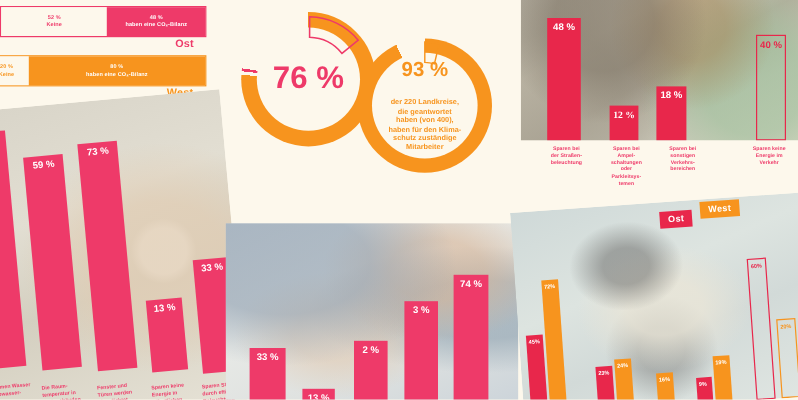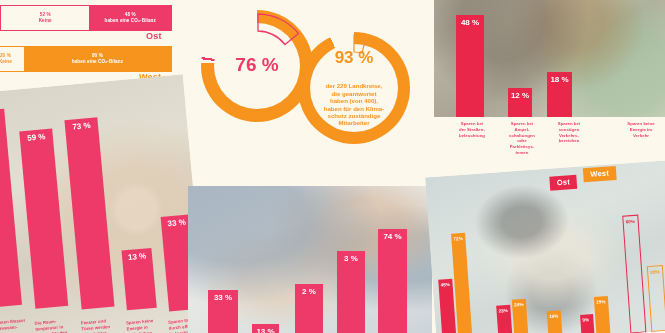--- a/index.html
+++ b/index.html
@@ -126,21 +126,21 @@
       </div>
     </div>
     <div class="regtag" style="left:153px;top:72px;color:#f7941e;">West</div>
   </div>
 
   <div class="donut" id="donut1" style="left:201px;top:10px;width:112px;height:112px;
               background:conic-gradient(#f7941e 0 76%, #fdf8ec 76% 76.9%, #ee3a69 76.9% 77.6%, #fdf8ec 77.6% 100%);">
     <div style="position:absolute;left:0;top:0;right:0;bottom:0;border-radius:50%;
                 box-shadow:inset 0 0 0 1px rgba(238,58,105,.0);"></div>
     <div class="hole" style="left:13px;top:13px;width:86px;height:86px;">
-      <div class="dbig" style="font-size:19px;color:#ee3a69;margin-bottom:4px;">76 %</div>
+      <div class="dbig" style="font-size:26px;color:#ee3a69;margin-bottom:4px;">76 %</div>
     </div>
   </div>
 
   <div style="position:absolute;left:201px;top:10px;width:112px;height:112px;border-radius:50%;
               border:1px solid transparent;pointer-events:none;">
     <svg width="112" height="112" viewBox="0 0 112 112" style="position:absolute;left:0;top:0;">
       <path d="M56 3 A53 53 0 0 1 96.5 22.5 L83 33.5 A36 36 0 0 0 56 20 Z" fill="none" stroke="#ee3a69" stroke-width="1.3"></path>
     </svg>
   </div>
 
@@ -163,25 +163,28 @@
       <path d="M56 3 A53 53 0 0 1 68 4.4 L64 21.2 A36 36 0 0 0 56 20 Z" fill="none" stroke="#f7941e" stroke-width="1.2"></path>
     </svg>
   </div>
 
   <div class="panel" id="topright">
     <div class="photo ht"></div>
 
     <div class="bar" style="left:22px;top:19px;width:28px;height:102px;background:#e8274b;">
       <span class="lbl">48 %</span>
     </div>
-    <div class="bar" style="left:74px;top:92px;width:24px;height:29px;background:#e8274b;">
+    <div class="bar" style="left:74px;top:92px;width:24px;height:29px;background:#e8274b;font-family:Liberation Serif, serif;">
       <span class="lbl">12 %</span>
     </div>
     <div class="bar" style="left:113px;top:76px;width:25px;height:45px;background:#e8274b;">
       <span class="lbl">18 %</span>
+    </div>
+    <div class="bar hollow" style="left:196px;top:33px;width:25px;height:88px;background:transparent;border:1.2px solid #e8274b;">
+      <span class="lbl">40 %</span>
     </div>
   </div>
 
   <div id="tr-labels">
     <div class="cat" style="left:12px;top:3px;width:52px;">
       Sparen bei<br>der Straßen-<br>beleuchtung
     </div>
     <div class="cat" style="left:60px;top:3px;width:56px;">
       Sparen bei<br>Ampel-<br>schaltungen<br>oder<br>Parkleitsys-<br>temen
     </div>

